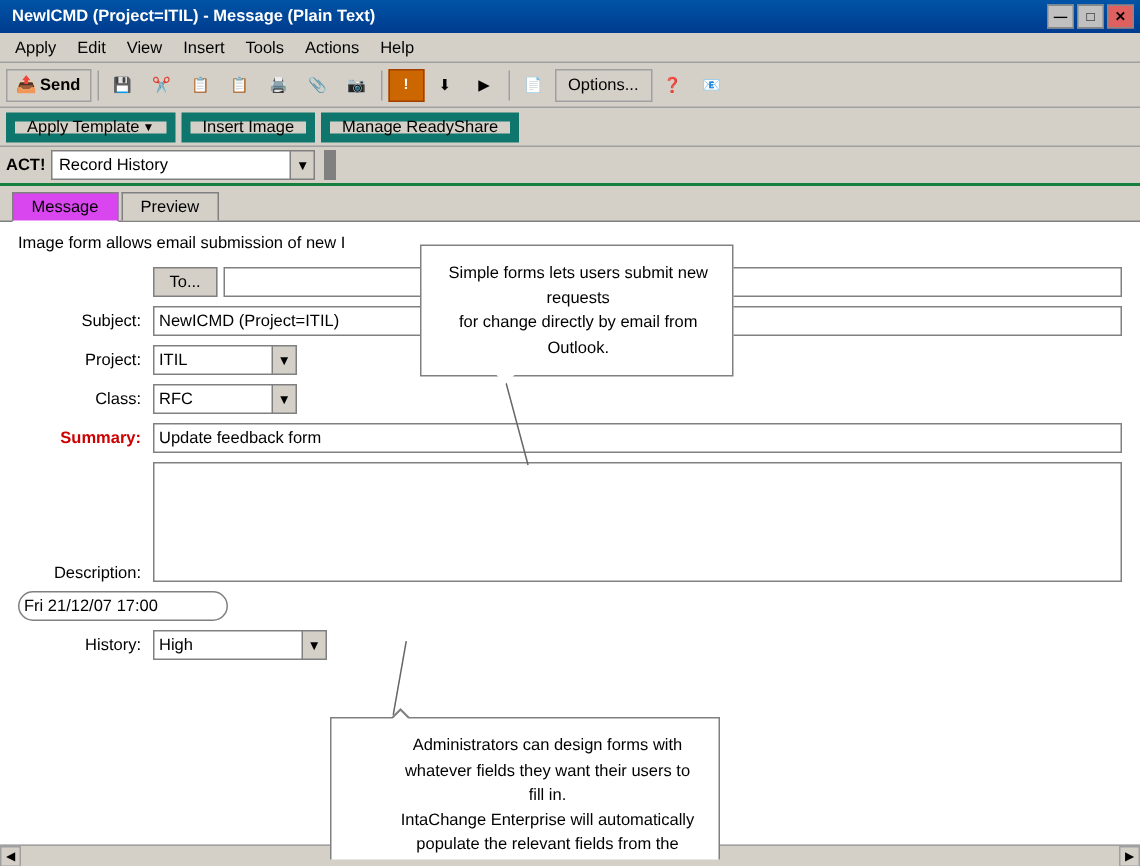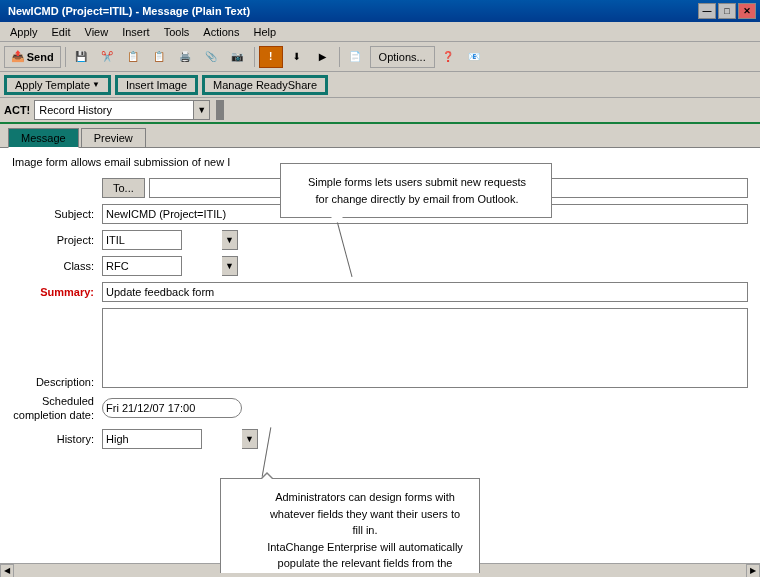--- a/index.html
+++ b/index.html
@@ -102,21 +102,21 @@
       height: 26px;
       display: flex;
       align-items: center;
       padding: 2px 4px;
       gap: 4px;
       border-bottom: 1px solid #a0a0a0;
     }
     .toolbar2-btn {
       padding: 2px 8px;
       background: #d4d0c8;
-      border: 3px solid #0f766e;
+      border: 6px solid #0f766e;
       height: 20px;
       cursor: pointer;
       font-size: 11px;
       display: flex; align-items: center; text-align: center;
     }
     .toolbar2-btn .arrow { font-size: 8px; margin-left: 2px; }
 
     
     .act-bar {
       background: #d4d0c8;
@@ -163,21 +163,21 @@
     .tab {
       padding: 3px 12px;
       border: 1px solid #808080;
       border-bottom: none;
       background: #d4d0c8;
       cursor: pointer;
       font-size: 11px;
       margin-right: 2px;
     }
     .tab.active {
-      background: #0f766e;
+      background: #d946ef;
       border-bottom: 1px solid white;
       margin-bottom: -1px;
       z-index: 1;
     }
 
     
     .main-content {
       background: white;
       padding: 8px 12px;
       position: relative;
@@ -211,21 +211,21 @@
     }
     .form-input {
       flex: 1;
       height: 20px;
       border: 1px solid #808080;
       background: white;
       font-size: 11px;
       padding: 1px 3px;
     }
     .form-select-wrap {
-      display: flex; align-items: center; gap: 40px;
+      display: flex; align-items: center;
     }
     .form-select {
       width: 80px;
       height: 20px;
       border: 1px solid #808080;
       background: white;
       font-size: 11px;
       padding: 1px 3px;
     }
     .form-select-arrow {
@@ -269,21 +269,21 @@
     }
     .tooltip-box::after {
       content: '';
       position: absolute;
       border: 6px solid transparent;
     }
 
     .tooltip1 {
       left: 280px;
       top: 15px;
-      width: 272px;
+      width: 209px;
       padding-left: 16px;
     }
     .tooltip1::after {
       border-top-color: white;
       bottom: -12px;
       left: 50px;
     }
 
     .tooltip2 {
       left: 220px;
@@ -455,21 +455,20 @@
     <span class="form-label required">Summary:</span>
     <input class="form-input" type="text" value="Update feedback form" style="">
   </div>
 
   <div class="form-row" style="align-items: flex-end;">
     <span class="form-label" style="margin-top:3px;">Description:</span>
     <textarea class="desc-textarea" style=""></textarea>
   </div>
 
   <div class="form-row">
-    <span class="form-label" style="line-height:1.3;">Scheduled completion date:</span>
     <input class="form-input" type="text" style="flex: 0 1 0%; width: 140px; border-radius: 10px;" value="Fri 21/12/07 17:00">
   </div>
 
   <div class="form-row">
     <span class="form-label">History:</span>
     <div class="form-select-wrap">
       <input class="form-select" type="text" style="width: 100px;" value="High">
       <div class="form-select-arrow">▼</div>
     </div>
   </div>

